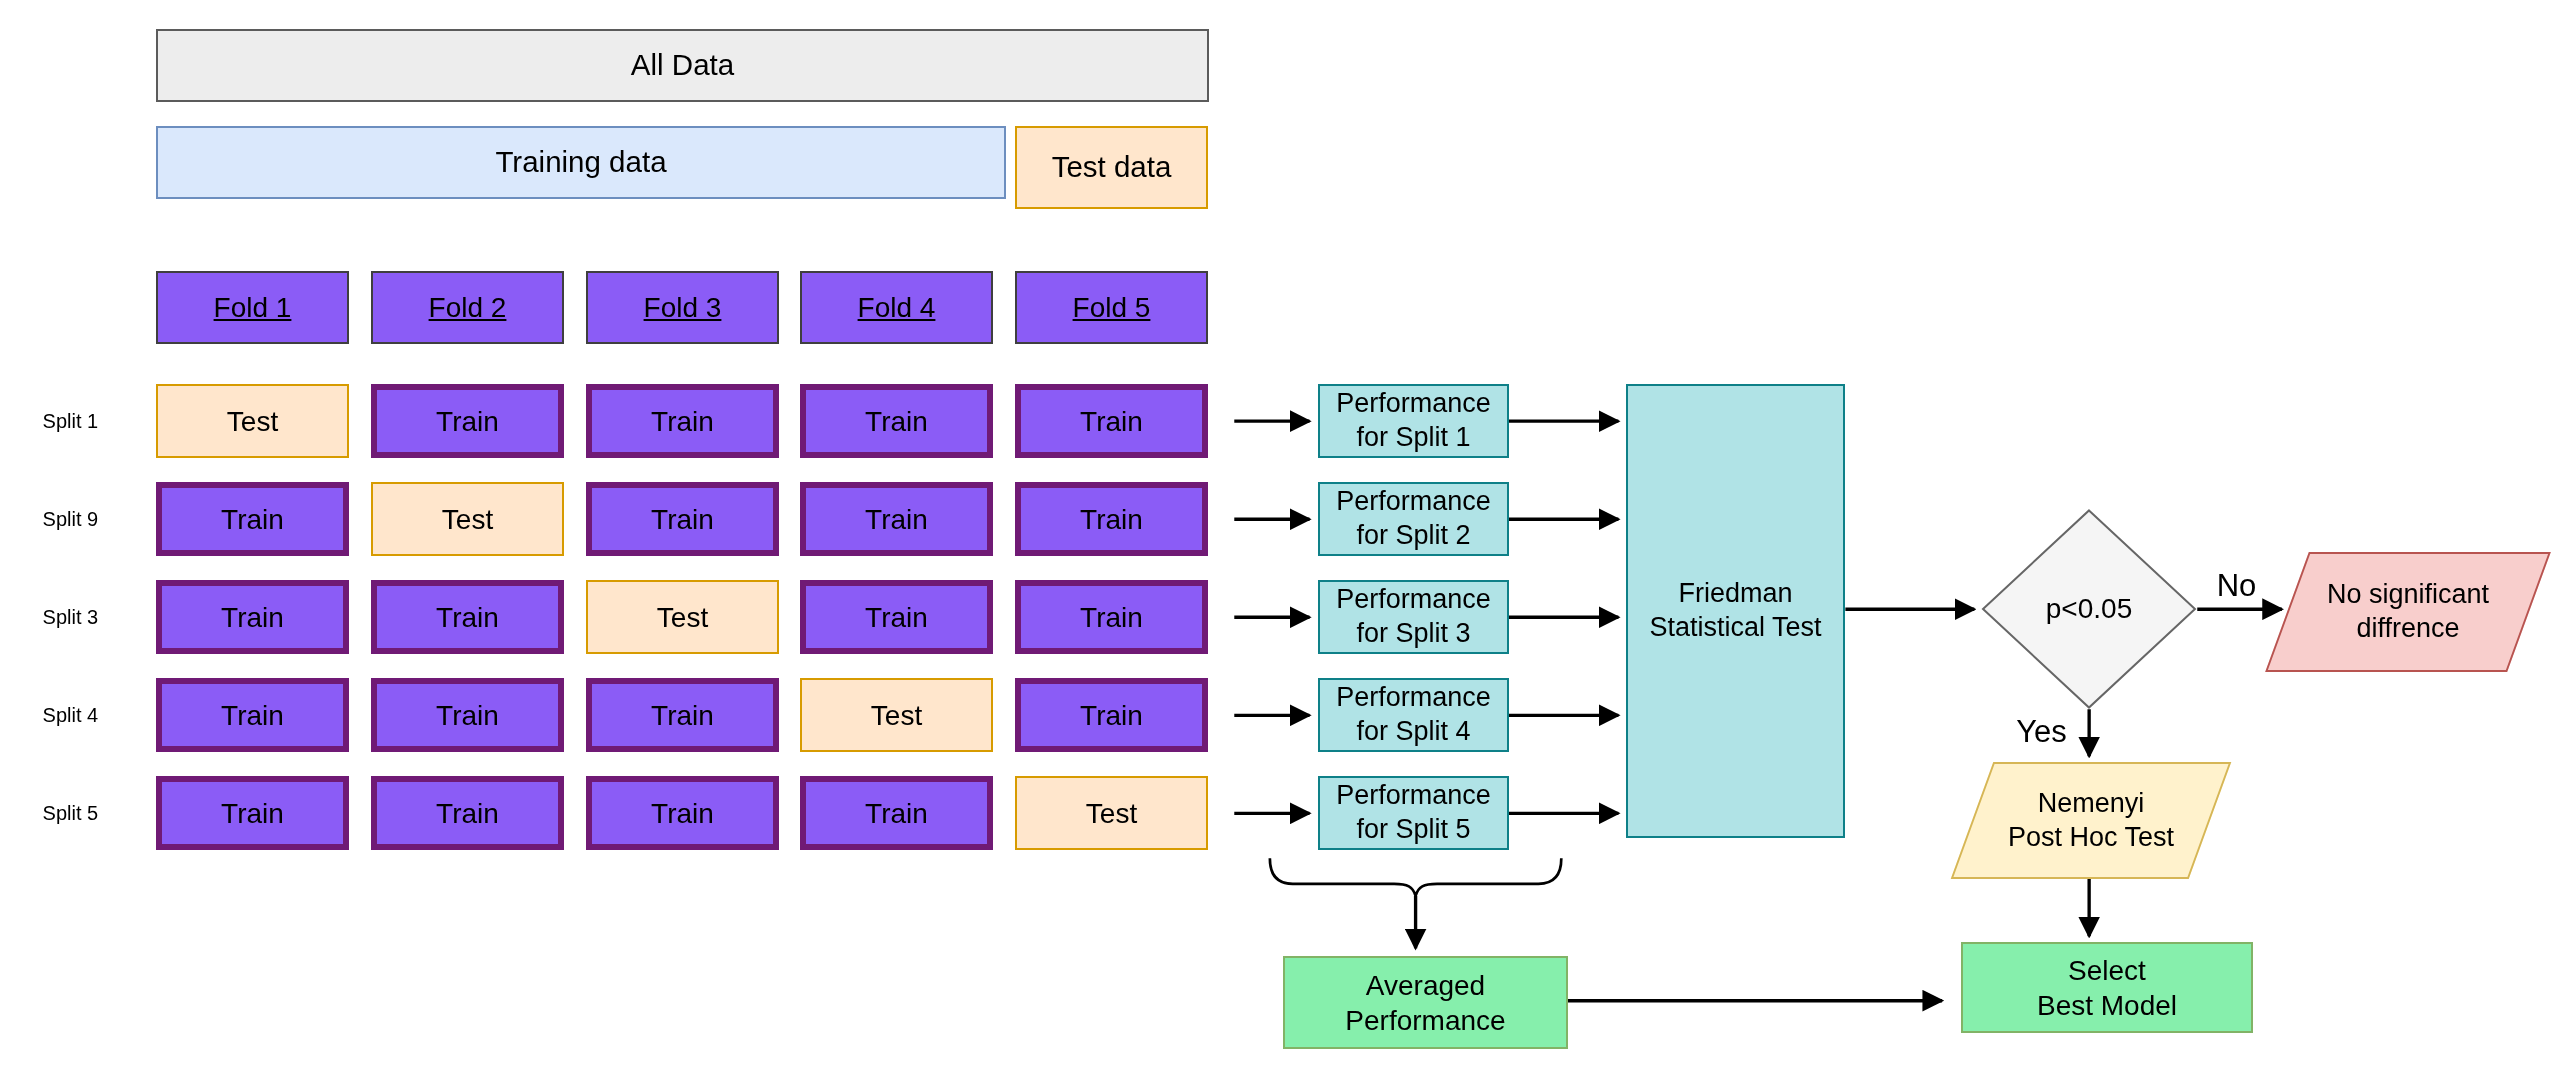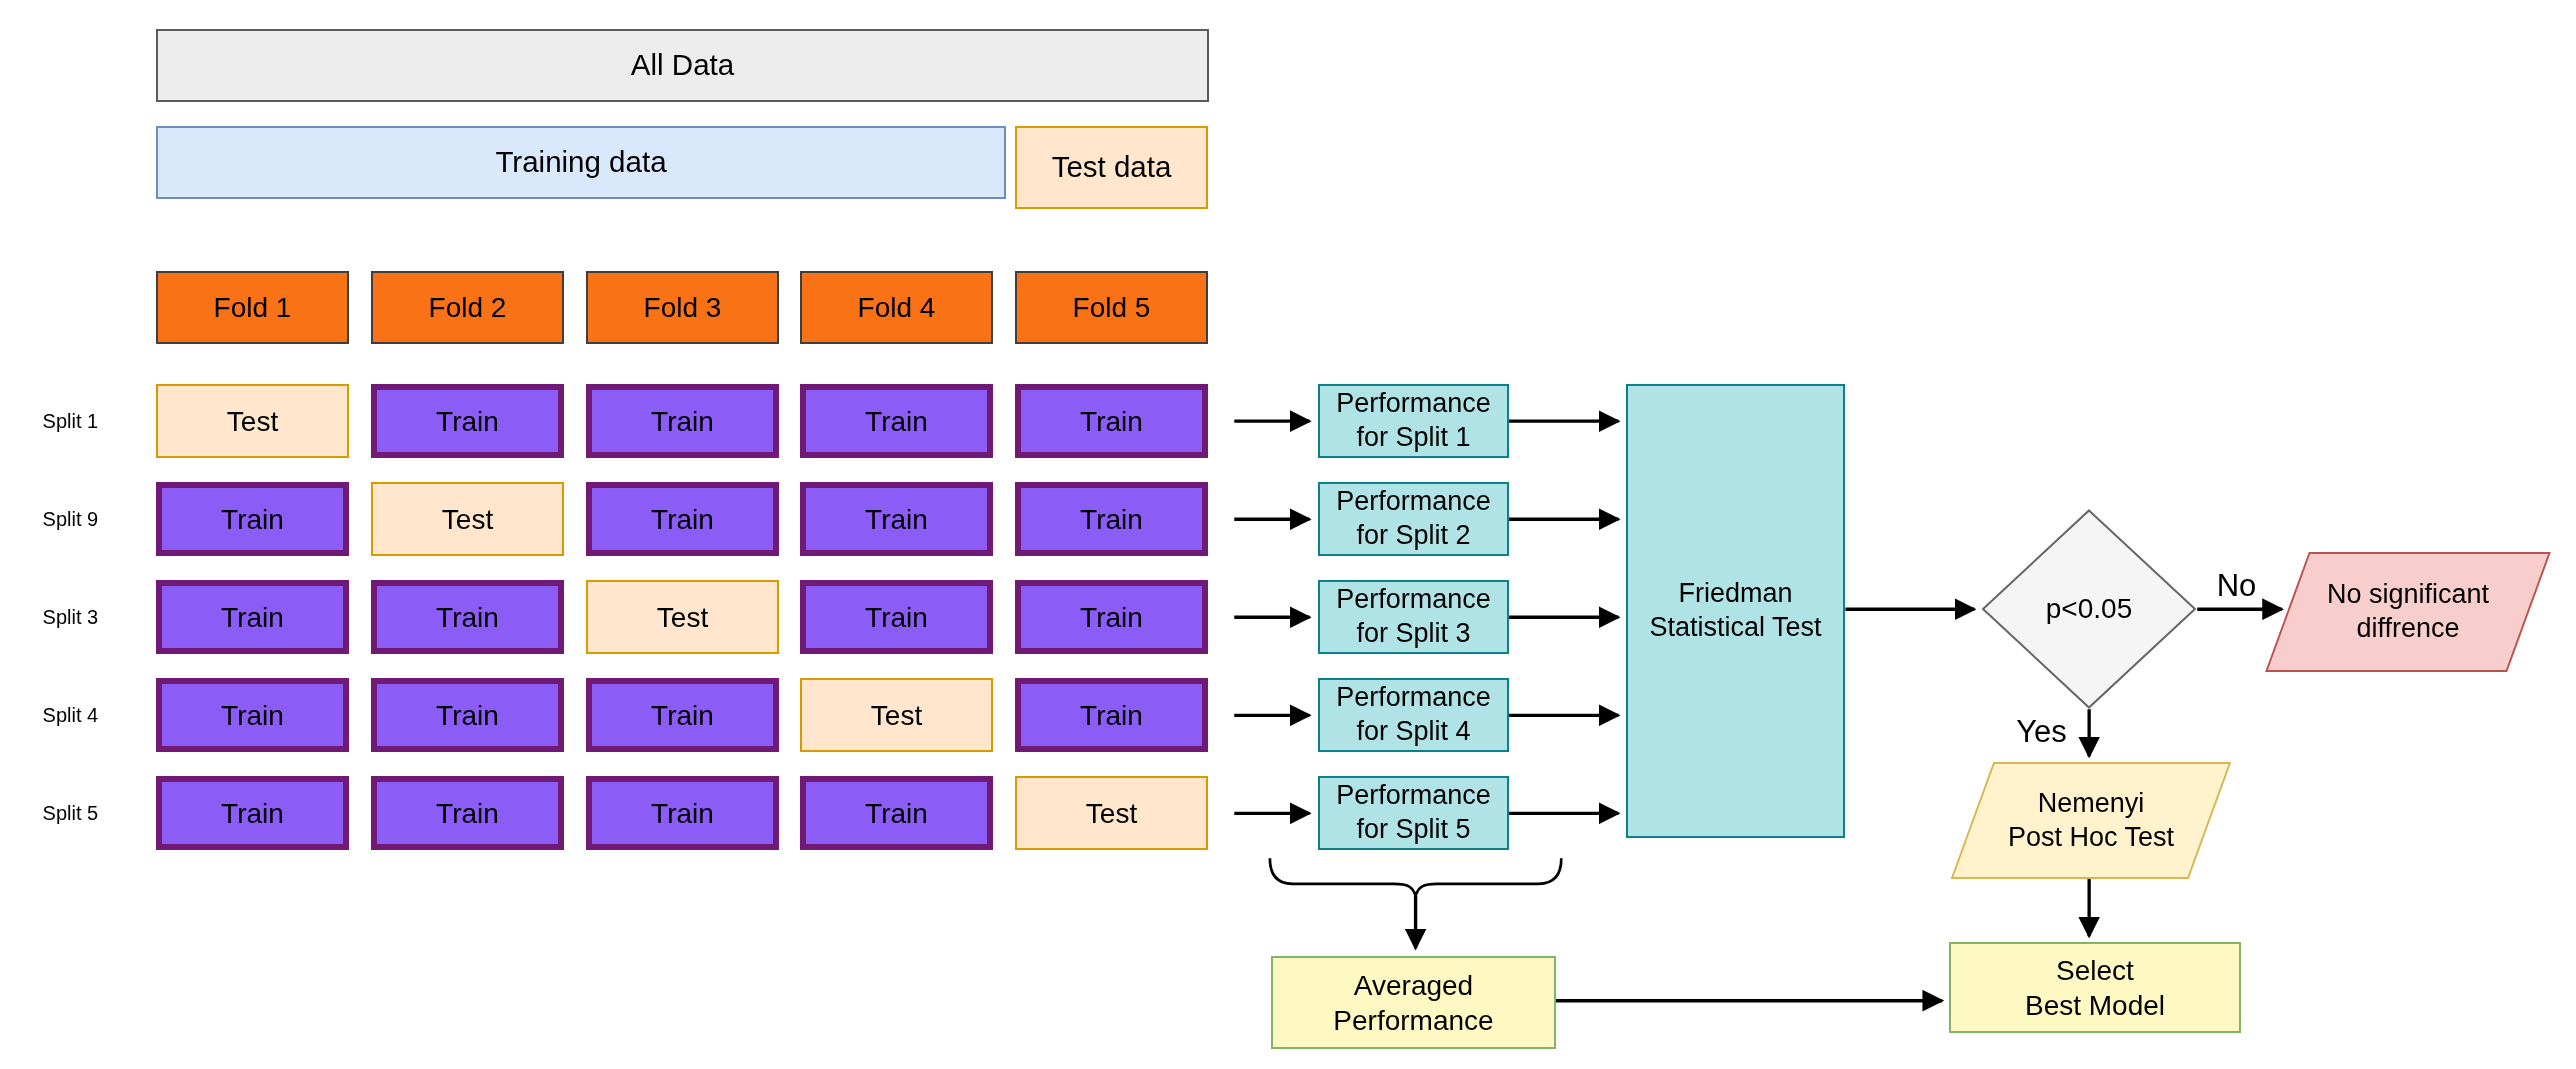--- a/index.html
+++ b/index.html
@@ -5,27 +5,27 @@
   html,body{margin:0;padding:0;background:#ffffff;}
   body{font-family:"Liberation Sans", sans-serif; color:#000;}
   .canvas{position:relative;width:2576px;height:1070px;background:#ffffff;overflow:hidden;}
   .layer{position:absolute;left:0;top:0;width:2576px;height:1070px;}
 
   .node{position:absolute;box-sizing:border-box;display:flex;align-items:center;justify-content:center;
         text-align:center;line-height:1.25;}
   .lines span{display:block;}
 
   .fill-header{background:#ededed;border:2px solid #5b5b5b;}
-  .fill-fold{background:#f97316;border:2.7px solid #3f3f3f;}
+  .fill-fold{background:#8b5cf6;border:2.7px solid #3f3f3f;text-decoration:underline;}
   .cell[data-type="train"]{background:#8b5cf6;border:6px solid #701a75;}
   .cell[data-type="test"]{background:#ffe6cc;border:2px solid #d79b00;}
   .fill-blue{background:#dae8fc;border:2px solid #6c8ebf;}
   .fill-orange{background:#ffe6cc;border:2px solid #d79b00;}
   .fill-teal{background:#b0e3e6;border:2px solid #0e8088;}
-  .fill-green{background:#fef9c3;border:2px solid #82b366;}
+  .fill-green{background:#86efac;border:2px solid #82b366;margin-left:12px;}
   .fill-red{background:#f8cecc;border:2px solid #b85450;}
   .fill-yellow{background:#fff2cc;border:2px solid #d6b656;}
 
   .para{transform:skewX(-20deg);}
   .para-inner{transform:skewX(20deg);width:100%;height:100%;display:flex;flex-direction:column;
               align-items:center;justify-content:center;}
 
   .f44{font-size:29.5px;}
   .f42{font-size:28px;}
   .f40{font-size:27px;}

